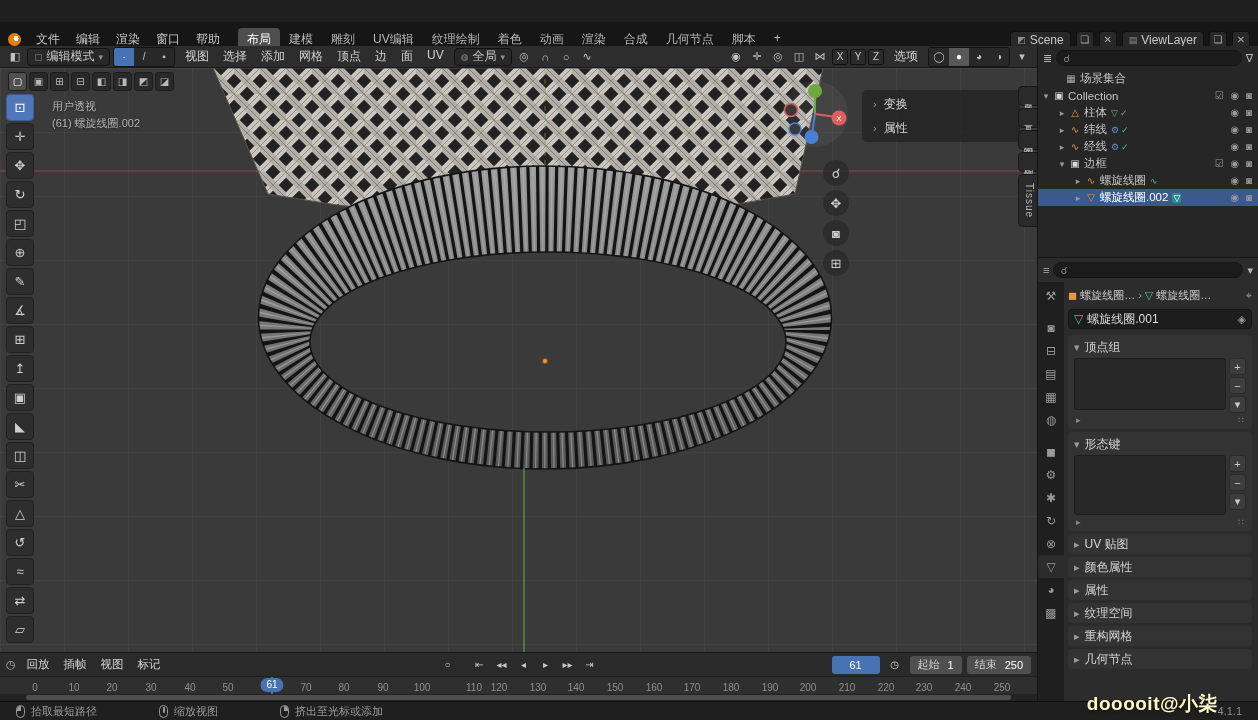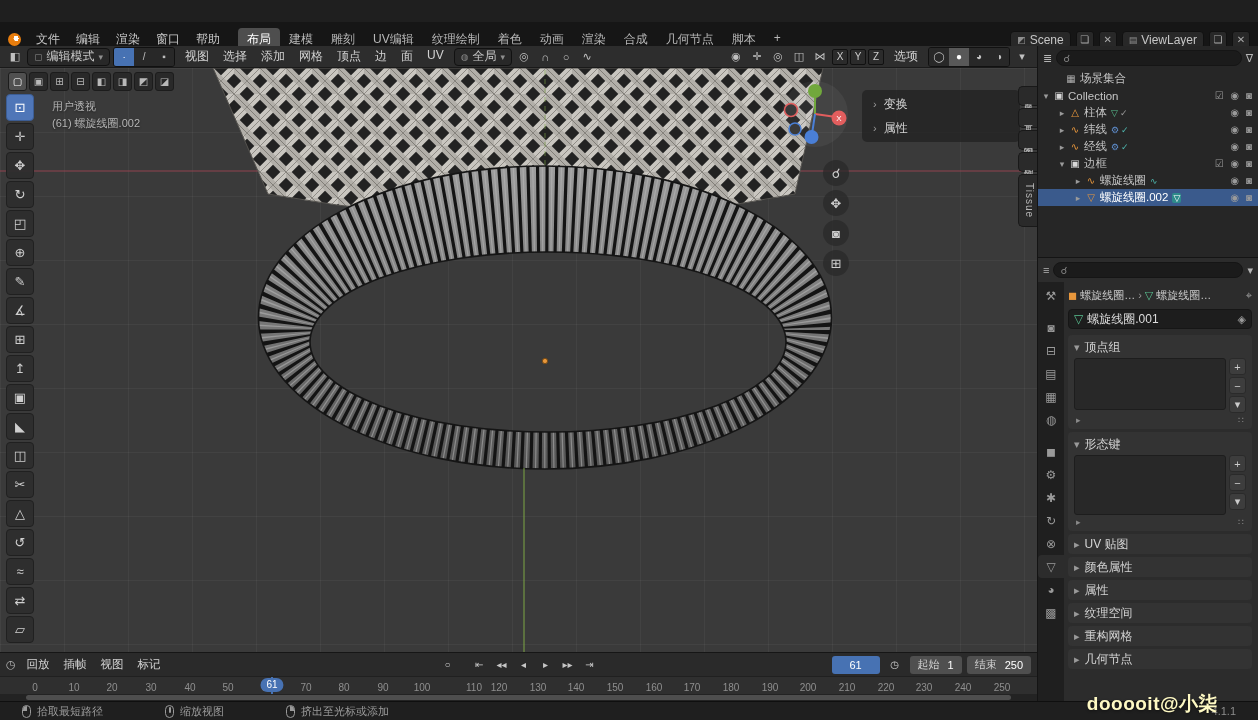--- a/index.html
+++ b/index.html
@@ -112,21 +112,21 @@
 .rangebox{height:18px;background:#4f4f4f;border-radius:3px;display:flex;align-items:center;gap:8px;padding:0 8px;font-size:11px}
 .rangebox .lab{color:#d0d0d0}.rangebox .val{color:#fff}
 .ruler{position:absolute;left:0;top:676px;width:1037px;height:18px;background:#2f2f2f;border-top:1px solid #202020;overflow:hidden}
 .tick{position:absolute;bottom:1px;transform:translateX(-50%);font-size:10px;color:#8f8f8f}
 .playhead{position:absolute;top:0;bottom:0;width:2px;background:#4772b3}
 .phpill{position:absolute;top:1px;left:1px;transform:translateX(-50%);background:#4772b3;color:#fff;font-size:10px;border-radius:7px;padding:0 6px;height:14px;line-height:14px;white-space:nowrap}
 .hscroll{position:absolute;left:0;top:694px;width:1037px;height:7px;background:#232323}
 .hthumb{position:absolute;left:26px;right:26px;top:1px;height:5px;background:#4e4e4e;border-radius:3px}
 
 
-.statusbar{position:absolute;left:0;top:701px;width:1258px;height:19px;background:#1f1f1f;border-top:1px solid #0f0f0f;display:flex;align-items:center;font-size:11px;color:#9b9b9b;padding:0 22px}
+.statusbar{position:absolute;left:0;top:701px;width:1258px;height:19px;background:#1f1f1f;border-top:1px solid #0f0f0f;display:flex;align-items:center;font-size:11px;color:#9b9b9b;padding:0 16px}
 .hint{display:flex;align-items:center;gap:6px;white-space:nowrap}
 .hint+.hint{margin-left:62px}
 .mouse{width:9px;height:13px;border:1.5px solid #9a9a9a;border-radius:4.5px;position:relative;flex:none}
 .mouse i{position:absolute;background:#9a9a9a;display:block}
 .m-left i{left:0;top:0;width:4px;height:5px;border-radius:4px 0 0 0}
 .m-mid i{left:2.5px;top:1px;width:2px;height:6px;border-radius:1px}
 .m-right i{right:0;top:0;width:4px;height:5px;border-radius:0 4px 0 0}
 .version{margin-left:auto;color:#8d8d8d}
 .watermark{position:absolute;right:40px;bottom:3px;font-size:19px;font-weight:700;color:#fef9c3;z-index:60;text-shadow:0 1px 3px rgba(0,0,0,.45);letter-spacing:.5px}
 </style>

